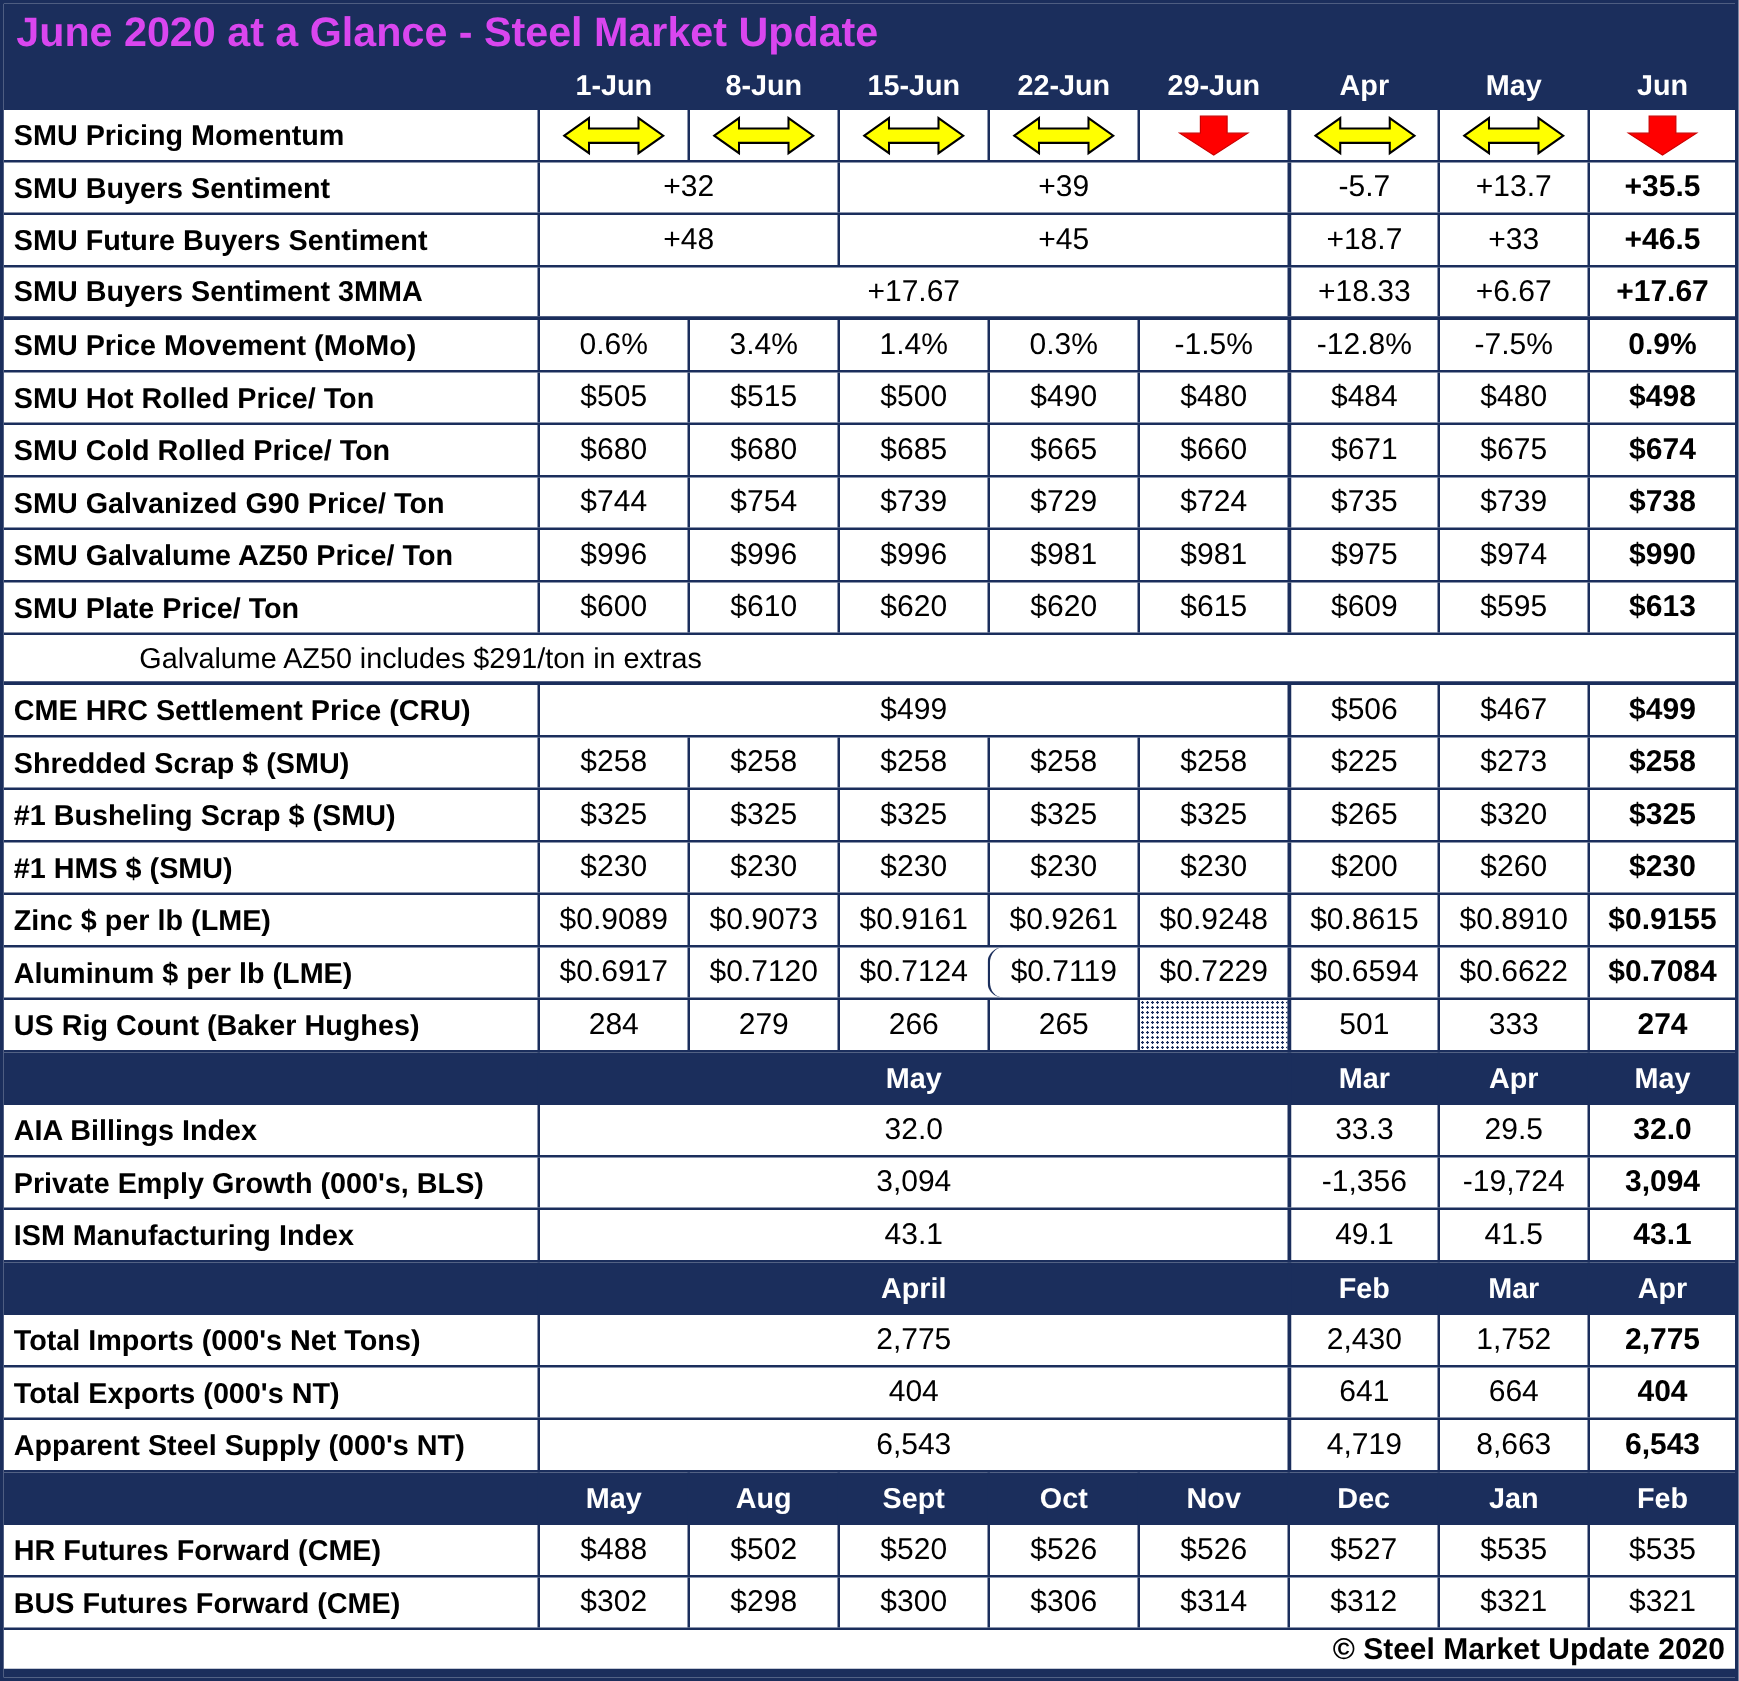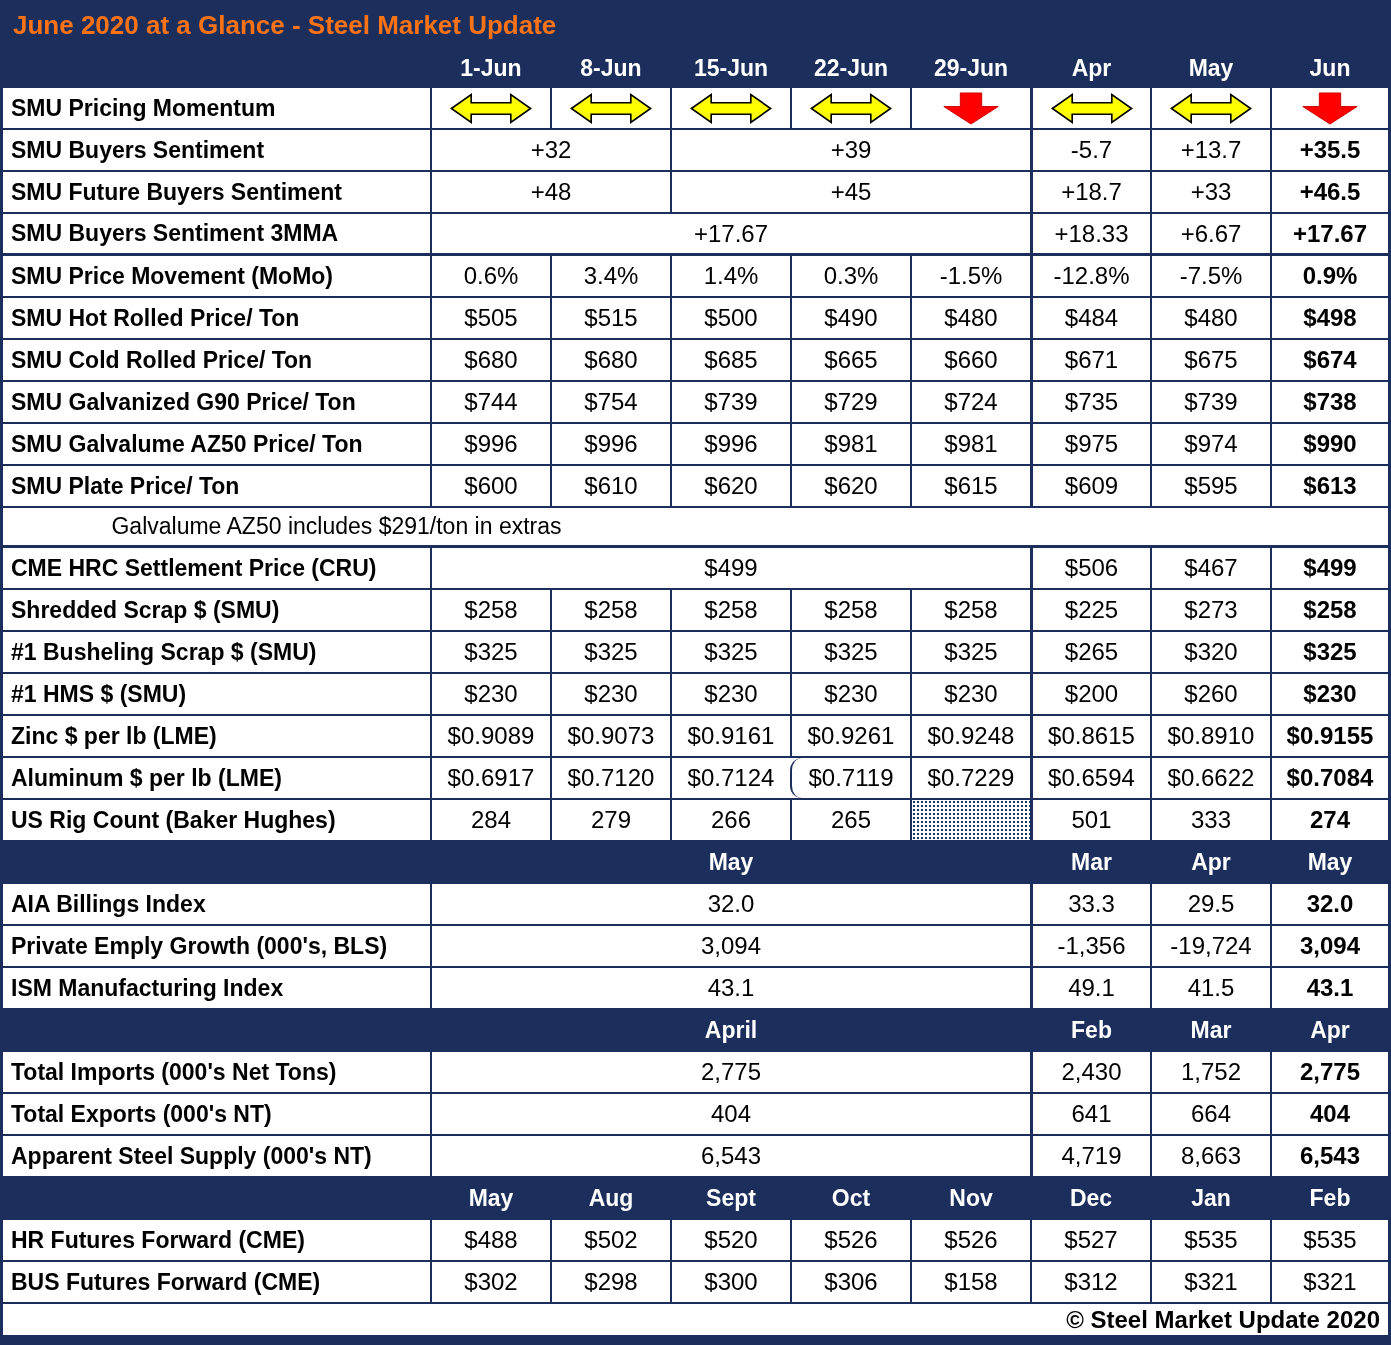--- a/index.html
+++ b/index.html
@@ -9,22 +9,22 @@
   }
   html,body{margin:0;padding:0;background:#fff;}
   body{font-family:"Liberation Sans",sans-serif;}
   #frame{
     width:1391px;height:1345px;box-sizing:border-box;
     border:3px solid var(--navy);
     display:flex;flex-direction:column;
     background:#fff;overflow:hidden;
   }
   .title-bar{
-    height:45px;background:var(--navy);color:#f97316;
-    font-size:26px;font-weight:bold;
+    height:45px;background:var(--navy);color:#d946ef;
+    font-size:33px;font-weight:bold;
     display:flex;align-items:center;padding-left:10px;flex:0 0 auto;
   }
   .row{
     display:grid;
     grid-template-columns:427px repeat(7,120px) 1fr;
     height:42px;flex:0 0 auto;
     border-bottom:2px solid var(--navy);
     box-sizing:border-box;
   }
   .row.colheader{height:40px;background:var(--navy);color:#fff;border-bottom:none;}
@@ -381,21 +381,21 @@
         <div class="cell" style="grid-column: span 1;">$527</div>
         <div class="cell" style="grid-column: span 1;">$535</div>
         <div class="cell" style="grid-column: span 1;">$535</div>
       </div>
       <div class="row data">
         <div class="cell label-cell">BUS Futures Forward (CME)</div>
         <div class="cell" style="grid-column: span 1;">$302</div>
         <div class="cell" style="grid-column: span 1;">$298</div>
         <div class="cell" style="grid-column: span 1;">$300</div>
         <div class="cell" style="grid-column: span 1;">$306</div>
-        <div class="cell" style="grid-column: span 1;">$158</div>
+        <div class="cell" style="grid-column: span 1;">$314</div>
         <div class="cell" style="grid-column: span 1;">$312</div>
         <div class="cell" style="grid-column: span 1;">$321</div>
         <div class="cell" style="grid-column: span 1;">$321</div>
       </div>
     </div>
   <div class="footer-row">© Steel Market Update 2020</div>
   <div class="bottom-bar"></div>
 </div>
 
 </body></html>

